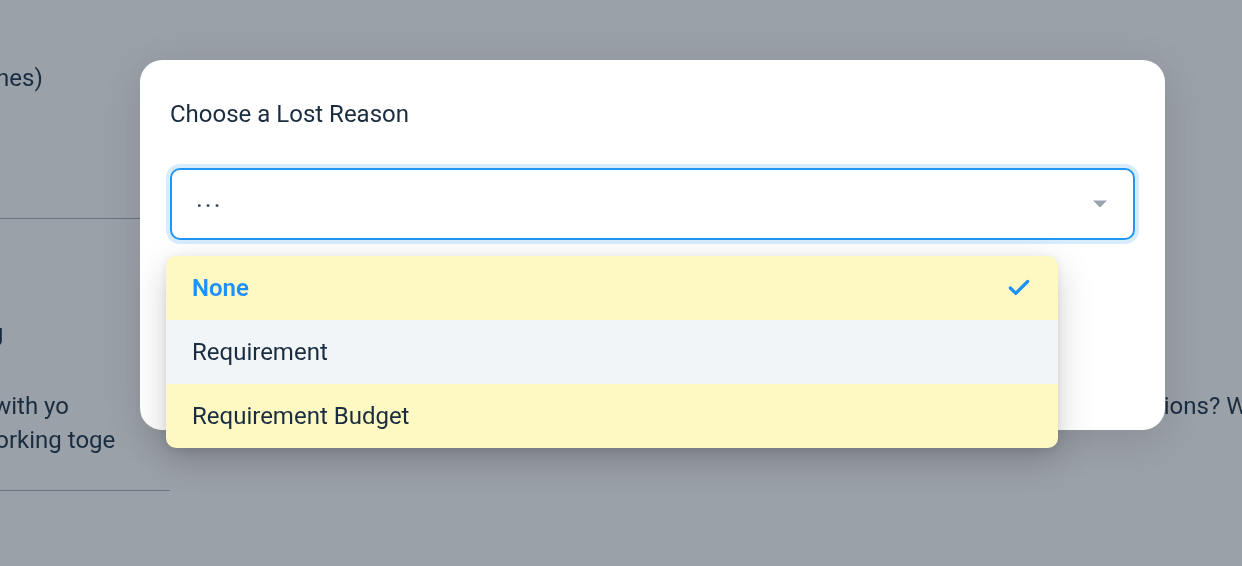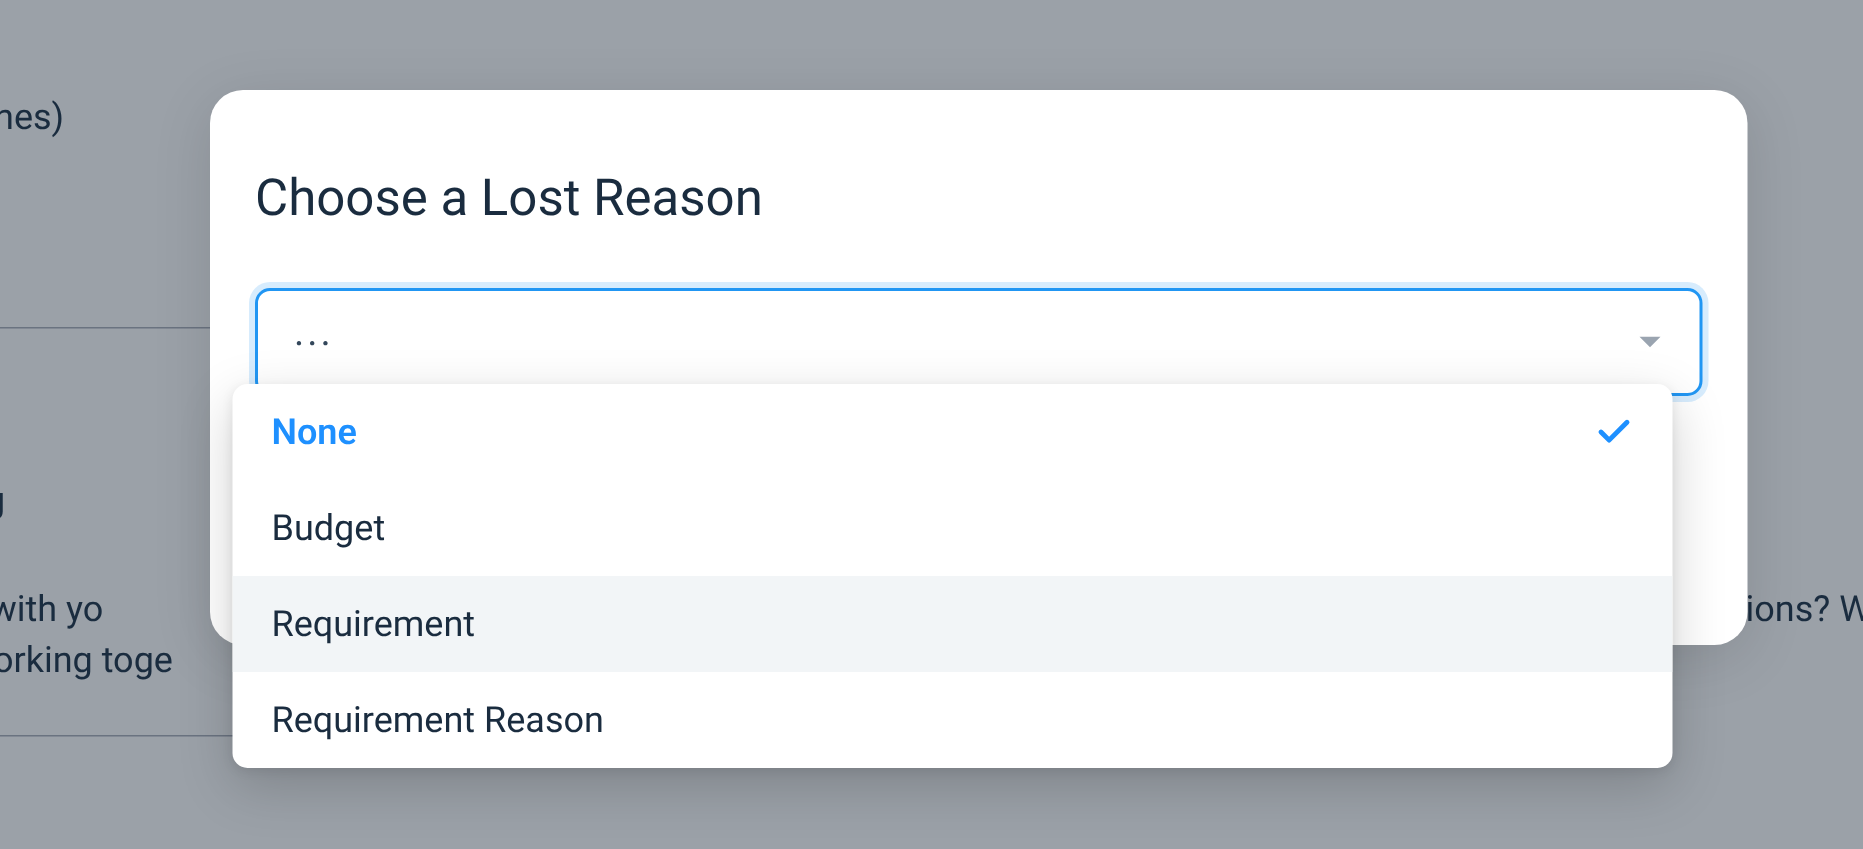--- a/index.html
+++ b/index.html
@@ -74,25 +74,24 @@
       background: #ffffff;
       border-radius: 22px;
       box-shadow: 0 8px 40px rgba(0,0,0,0.12);
       padding: 0;
     }
     .modal-inner {
       padding: 40px 30px 30px 30px;
       height: 370px;
     }
     .modal-title {
-      font-size: 34px;
+      font-size: 24px;
       font-weight: 400;
       color: #1a2c3f;
       margin-bottom: 40px;
-      margin-top: 12px;
     }
     .select-wrapper {
       position: relative;
     }
     .select-input {
       width: 100%;
       height: 72px;
       border: 2px solid #2196f3;
       border-radius: 10px;
       background: #ffffff;
@@ -117,23 +116,23 @@
       transform: translateY(-50%);
       width: 0;
       height: 0;
       border-left: 7px solid transparent;
       border-right: 7px solid transparent;
       border-top: 7px solid #9aa4b0;
     }
     .dropdown {
       position: absolute;
       top: 256px;
-      left: 155px;
-      width: 960px;
-      background: #ffffff;
+      left: 166px;
+      width: 892px;
+      background: #fef9c3;
       border-radius: 10px;
       box-shadow: 0 12px 36px rgba(0,0,0,0.18), 0 2px 8px rgba(0,0,0,0.08);
       overflow: hidden;
       z-index: 10;
     }
     .dropdown-item {
       height: 64px;
       display: flex;
       align-items: center;
       padding: 0 26px;
@@ -186,22 +185,19 @@
 
 <div class="dropdown">
   <div class="dropdown-item selected">
     <span>None</span>
     <span class="check-icon">
       <svg width="26" height="26" viewBox="0 0 24 24" fill="none" stroke="#1e90ff" stroke-width="3" stroke-linecap="round" stroke-linejoin="round">
         <polyline points="20 6 9 17 4 12"></polyline>
       </svg>
     </span>
   </div>
-  <div class="dropdown-item">
-    <span>Budget</span>
-  </div>
   <div class="dropdown-item hovered">
     <span>Requirement</span>
   </div>
   <div class="dropdown-item">
-    <span>Requirement Reason</span>
+    <span>Requirement Budget</span>
   </div>
 </div>
 
 </body></html>

